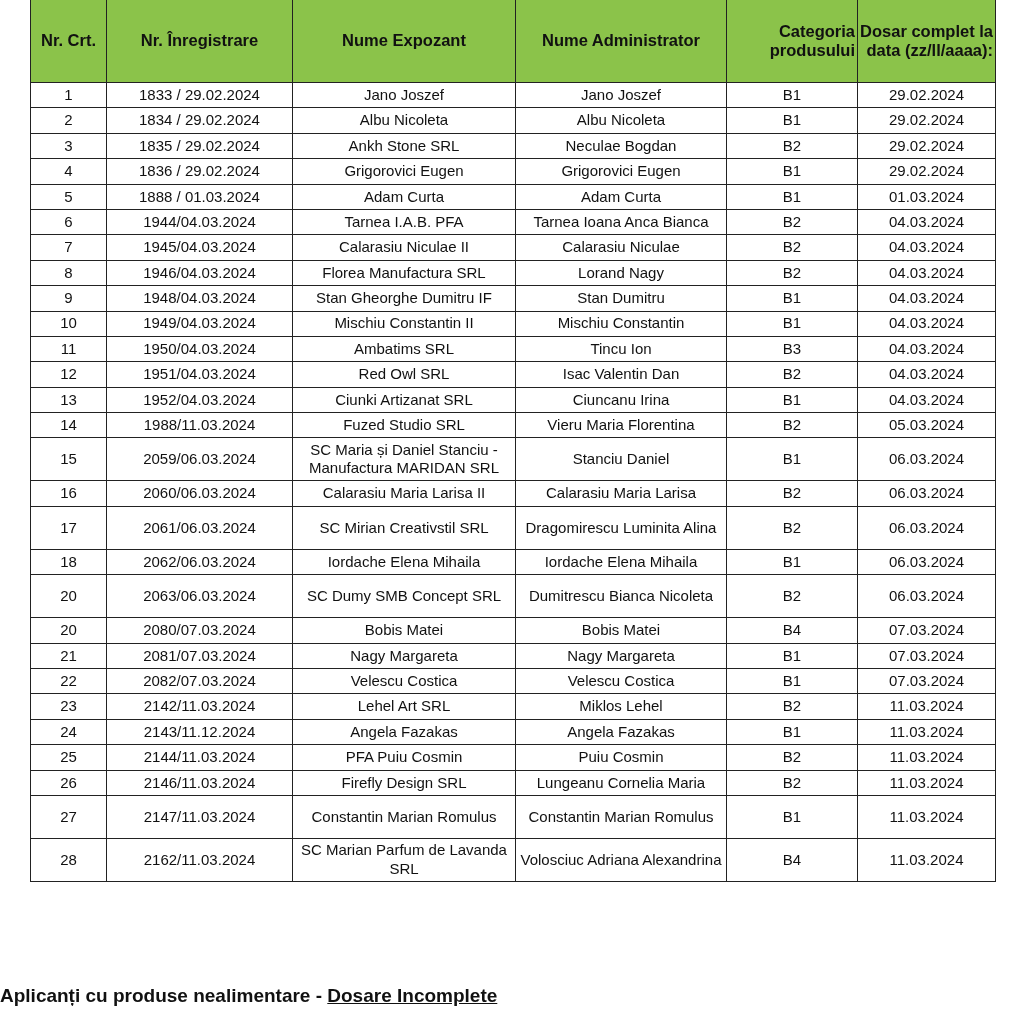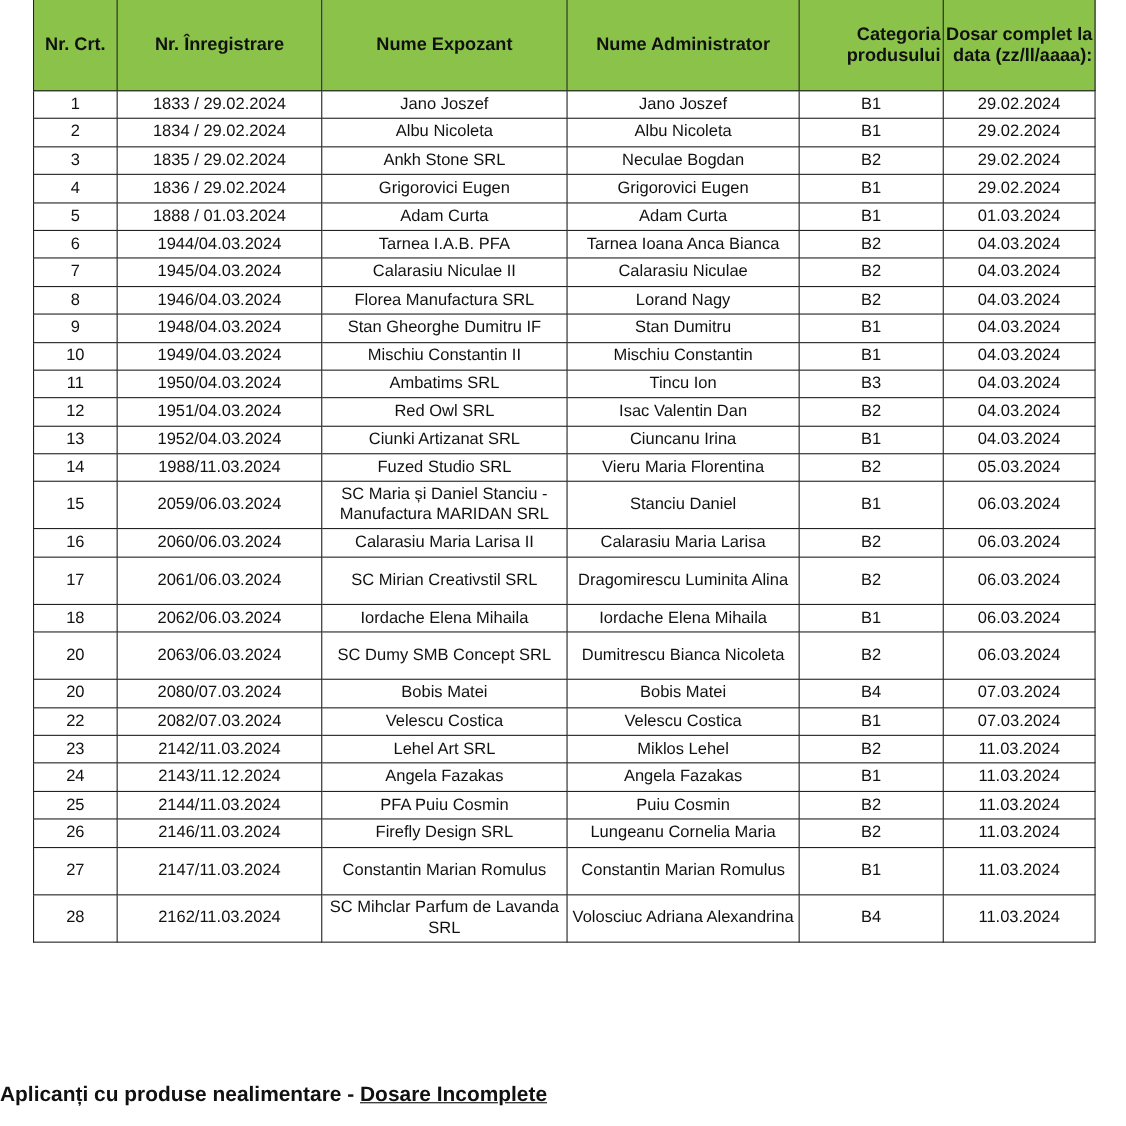--- a/index.html
+++ b/index.html
@@ -198,20 +198,28 @@
       </tr>
       <tr>
         <td>20</td>
         <td>2080/07.03.2024</td>
         <td>Bobis Matei</td>
         <td>Bobis Matei</td>
         <td>B4</td>
         <td>07.03.2024</td>
       </tr>
       <tr>
+        <td>21</td>
+        <td>2081/07.03.2024</td>
+        <td>Nagy Margareta</td>
+        <td>Nagy Margareta</td>
+        <td>B1</td>
+        <td>07.03.2024</td>
+      </tr>
+      <tr>
         <td>22</td>
         <td>2082/07.03.2024</td>
         <td>Velescu Costica</td>
         <td>Velescu Costica</td>
         <td>B1</td>
         <td>07.03.2024</td>
       </tr>
       <tr>
         <td>23</td>
         <td>2142/11.03.2024</td>
@@ -248,21 +256,21 @@
         <td>27</td>
         <td>2147/11.03.2024</td>
         <td>Constantin Marian Romulus</td>
         <td>Constantin Marian Romulus</td>
         <td>B1</td>
         <td>11.03.2024</td>
       </tr>
       <tr class="tall">
         <td>28</td>
         <td>2162/11.03.2024</td>
-        <td>SC Mihclar Parfum de Lavanda SRL</td>
+        <td>SC Marian Parfum de Lavanda SRL</td>
         <td>Volosciuc Adriana Alexandrina</td>
         <td>B4</td>
         <td>11.03.2024</td>
       </tr>
     </tbody>
 </table>
 
 <div class="footer">
   <span>Aplicanți cu produse nealimentare - </span><span class="u">Dosare Incomplete</span>
 </div>

